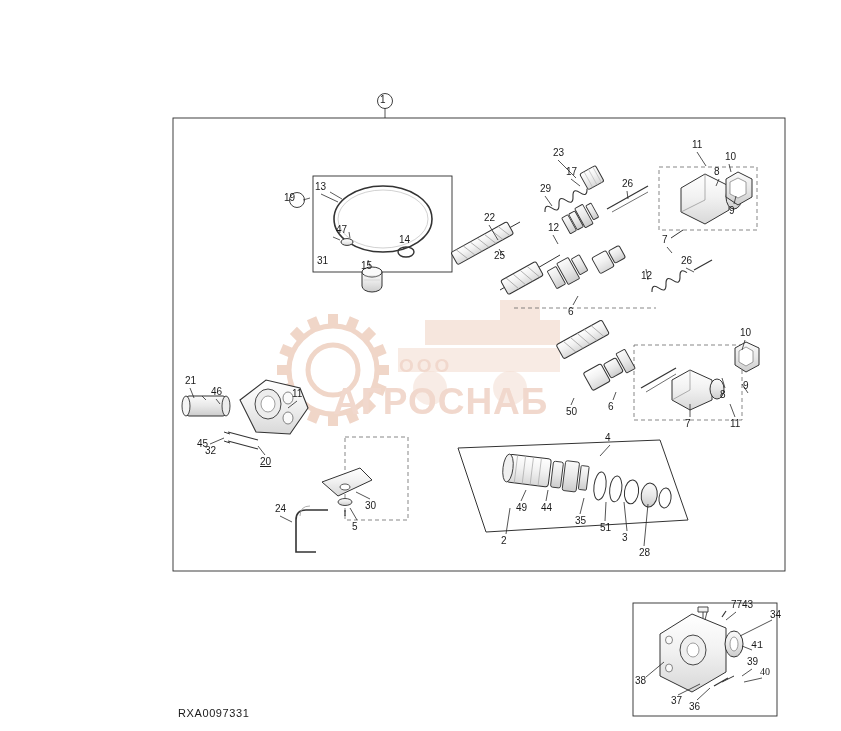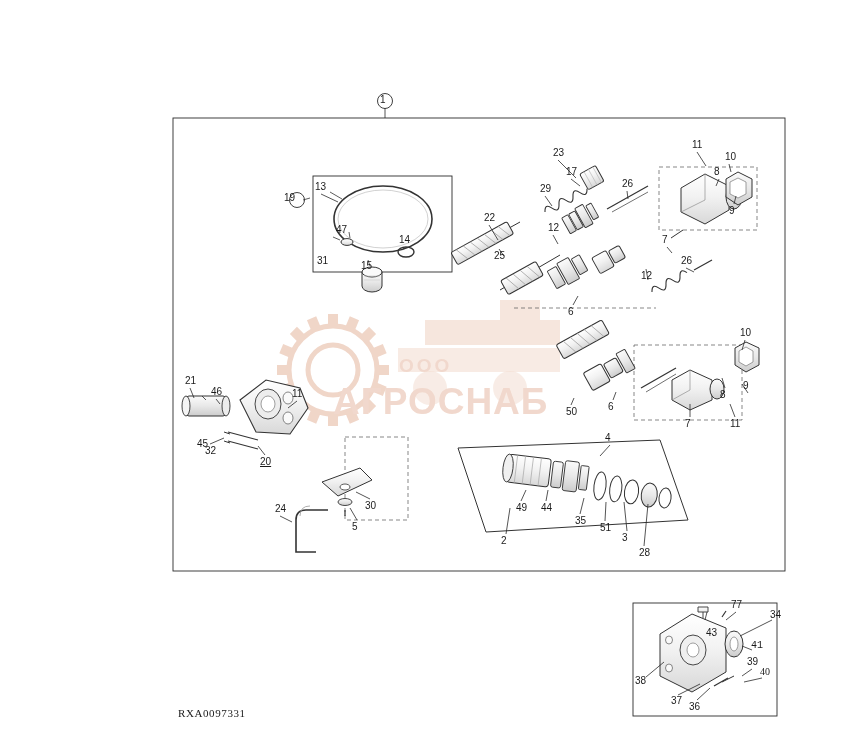--- a/index.html
+++ b/index.html
@@ -30,21 +30,21 @@
     font-size: 10px;
     color: #1a1a1a;
     white-space: nowrap;
     line-height: 11px;
     user-select: none;
   }
   #part-number {
     position: absolute;
     left: 178px;
     top: 707px;
-    font-family: Liberation Serif, serif;
+    font-family: Liberation Sans, sans-serif;
     font-size: 11px;
     letter-spacing: 0.6px;
     color: #1a1a1a;
   }
   .wm-text {
     font-family: "Liberation Sans", sans-serif;
     font-weight: bold;
     fill: #e6b9a4;
   }
 </style>
@@ -389,21 +389,21 @@
       <div class="callout" style="left: 365px; top: 500px;">30</div>
       <div class="callout" style="left: 516px; top: 502px;">49</div>
       <div class="callout" style="left: 541px; top: 502px;">44</div>
       <div class="callout" style="left: 575px; top: 515px;">35</div>
       <div class="callout" style="left: 600px; top: 522px;">51</div>
       <div class="callout" style="left: 622px; top: 532px;">3</div>
       <div class="callout" style="left: 639px; top: 547px;">28</div>
       <div class="callout" style="left: 275px; top: 503px;">24</div>
       <div class="callout" style="left: 352px; top: 521px;">5</div>
       <div class="callout" style="left: 501px; top: 535px;">2</div>
-      <div class="callout" style="left: 706px; top: 599px; margin-top: 28px;">43</div>
+      <div class="callout" style="left: 742px; top: 599px;">43</div>
       <div class="callout" style="left: 731px; top: 599px;">77</div>
       <div class="callout" style="left: 770px; top: 609px;">34</div>
       <div class="callout" style="left: 751px; top: 640px; font-family: Liberation Mono, monospace;">41</div>
       <div class="callout" style="left: 747px; top: 656px;">39</div>
       <div class="callout" style="left: 760px; top: 666px; font-family: Liberation Serif, serif;">40</div>
       <div class="callout" style="left: 635px; top: 675px;">38</div>
       <div class="callout" style="left: 671px; top: 695px;">37</div>
       <div class="callout" style="left: 689px; top: 701px;">36</div>
     </div>
 

